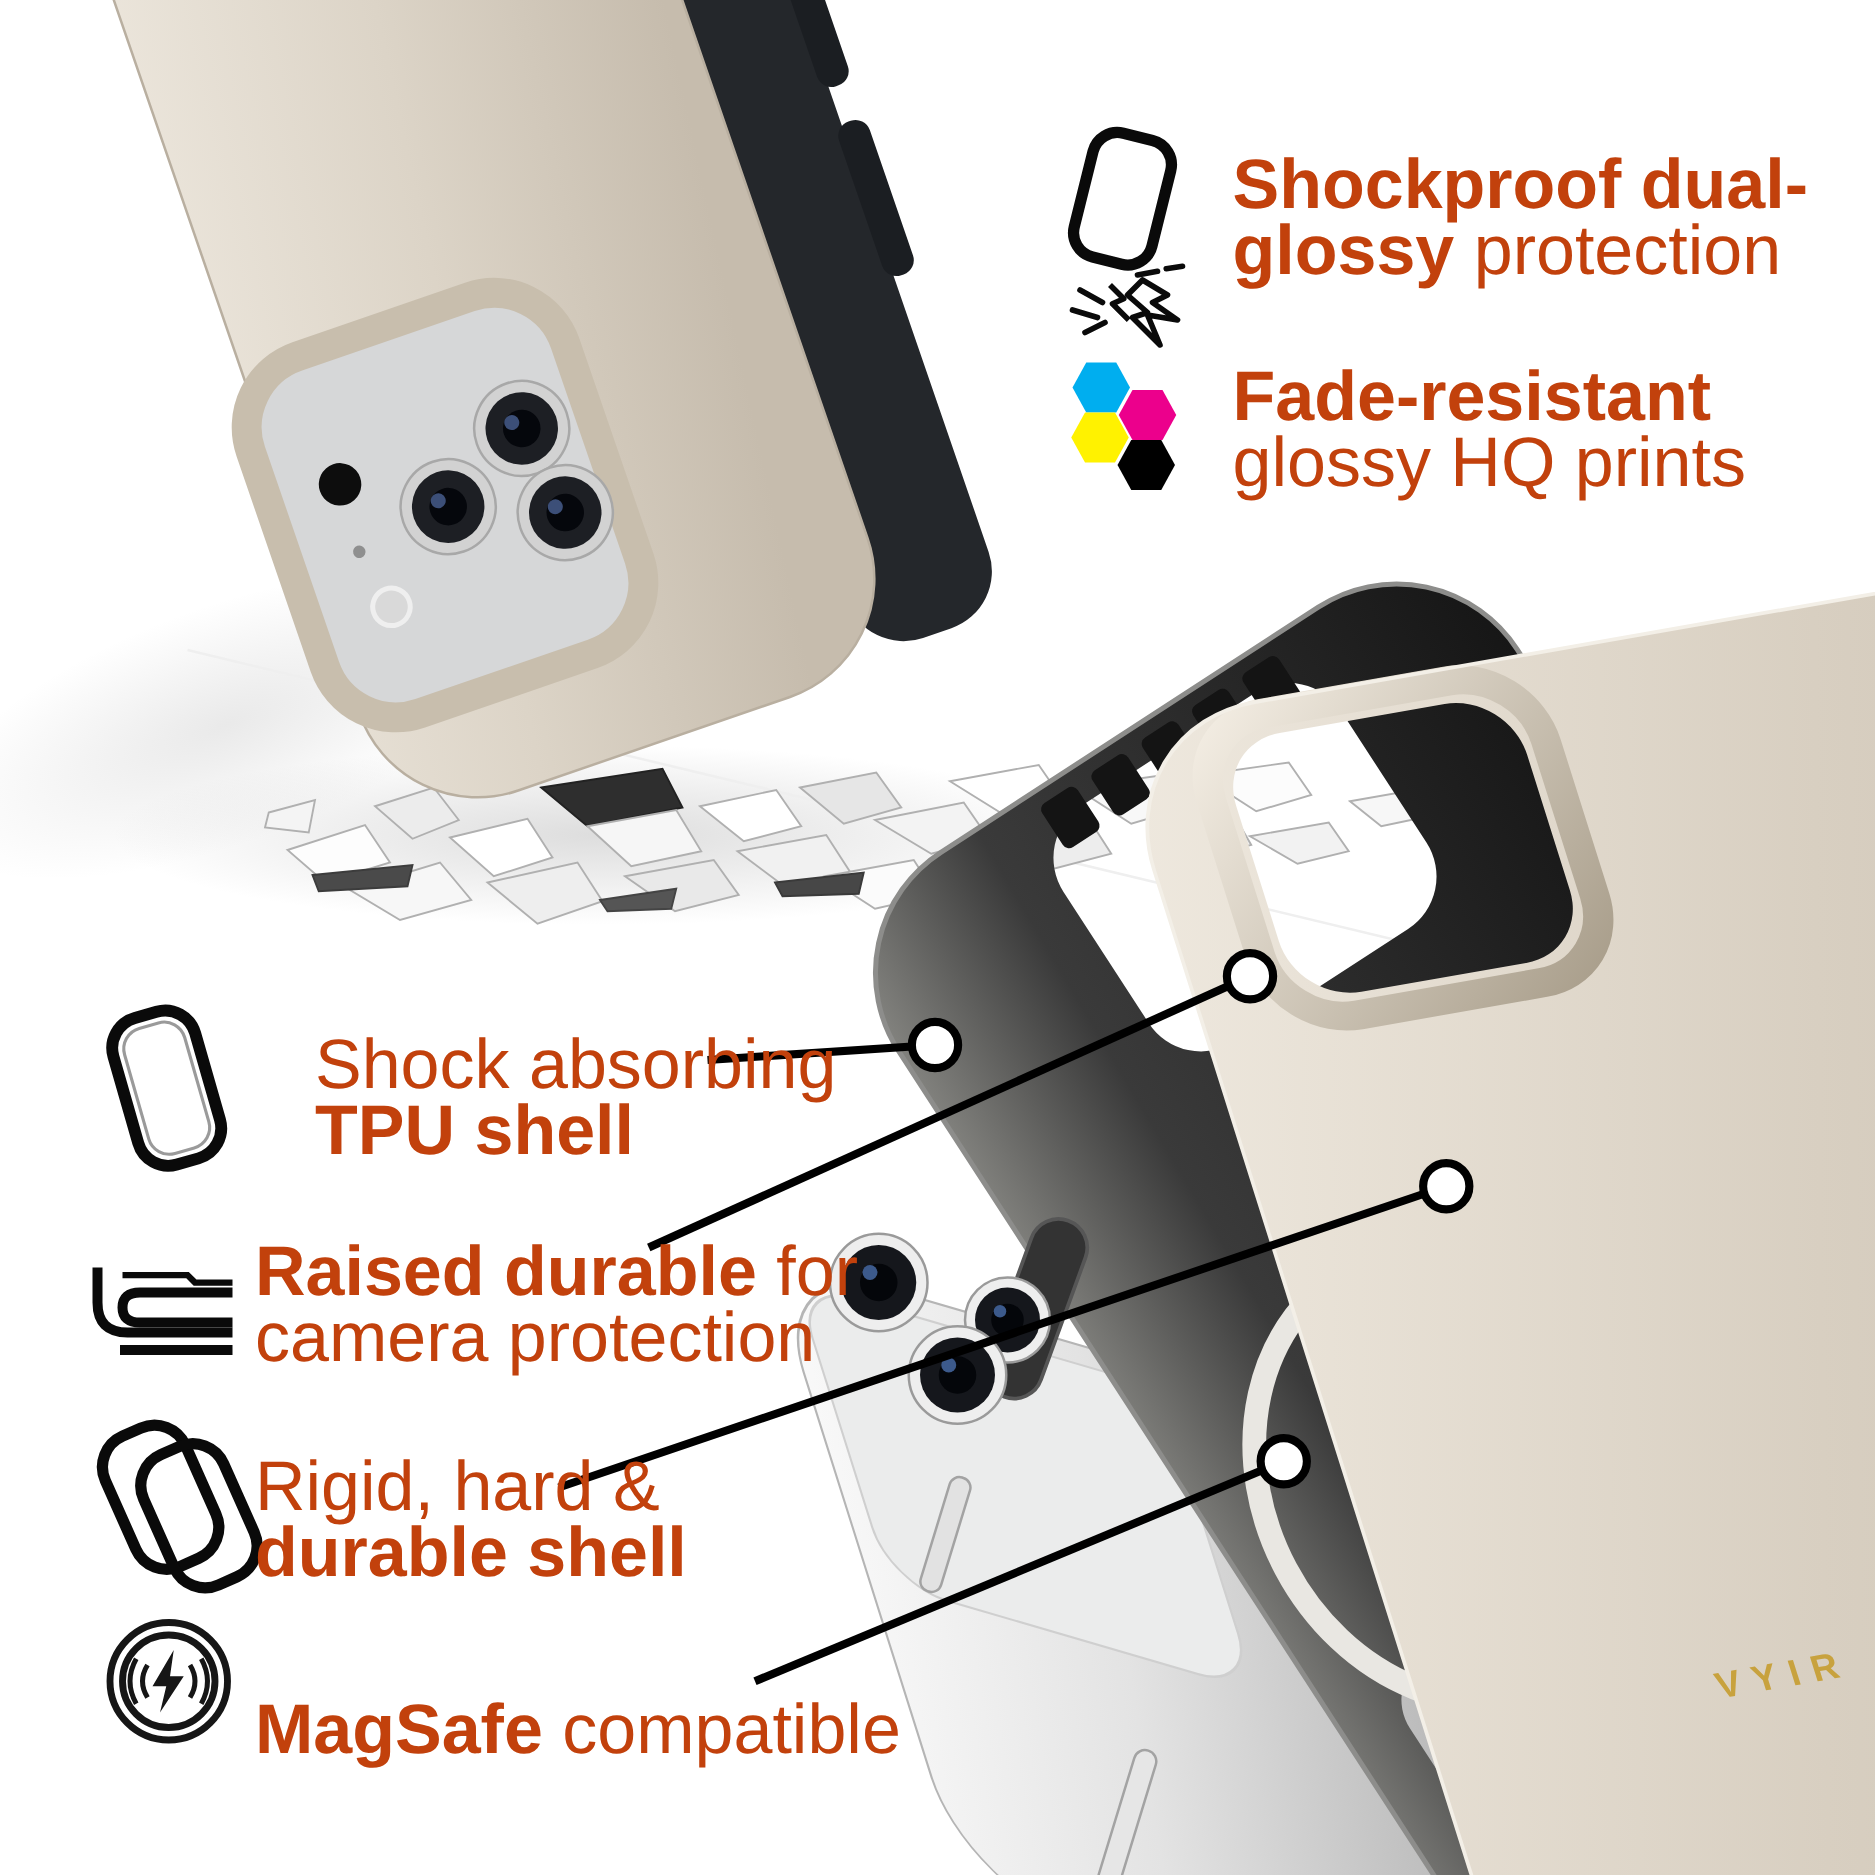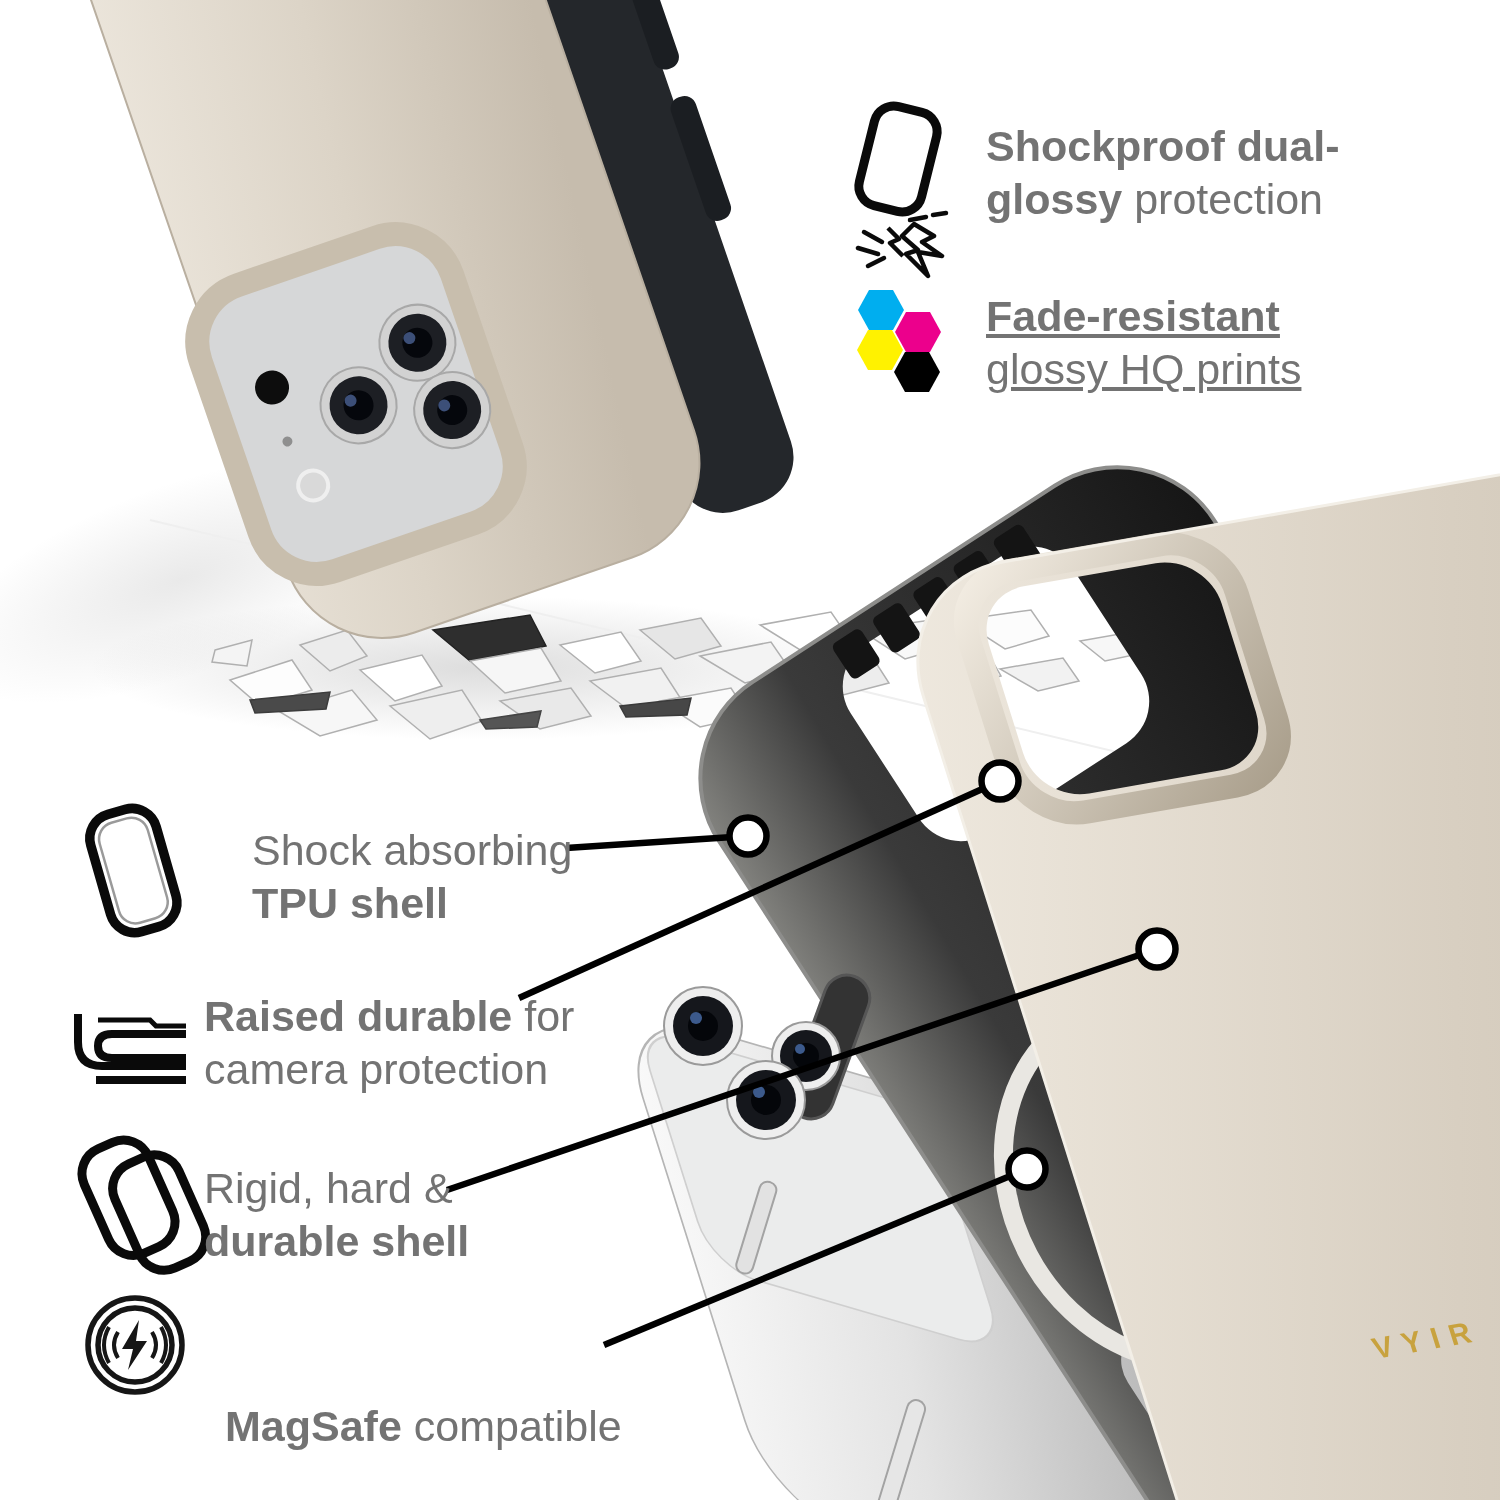--- a/index.html
+++ b/index.html
@@ -1,19 +1,19 @@
 <!DOCTYPE html>
 <html><head>
 <meta charset="utf-8">
 <style>
   html,body{margin:0;padding:0;background:#fff;}
   #stage{position:relative;width:1500px;height:1500px;background:#ffffff;overflow:hidden;
          font-family:"Liberation Sans", sans-serif;color:#000;}
   #scene{position:absolute;left:0;top:0;width:1500px;height:1500px;}
-  .ftext{position:absolute;z-index:21;font-size:43px;line-height:53px;color:#737373;white-space:nowrap;}
+  .ftext{position:absolute;z-index:21;font-size:56px;line-height:53px;color:#c2410c;white-space:nowrap;}
   .ftext b{font-weight:700;}
   .icon{position:absolute;z-index:21;}
 </style>
 </head>
 <body>
 
 <div id="stage">
 
   <svg id="scene" viewBox="0 0 1500 1500" xmlns="http://www.w3.org/2000/svg">
     <defs>
@@ -200,21 +200,21 @@
     <div><b>Shockproof dual-</b><span></span></div>
     <div><b>glossy</b><span> protection</span></div>
   </div>
 
   <svg class="icon" style="left:848px;top:288px;" width="120" height="115" viewBox="0 0 120 115">
     <polygon points="21,2 45,2 56,22 45,42 21,42 10,22" fill="#00aeef"></polygon>
     <polygon points="58,24 82,24 93,44 82,64 58,64 47,44" fill="#ec008c"></polygon>
     <polygon points="20,42 44,42 55,62 44,82 20,82 9,62" fill="#fff200"></polygon>
     <polygon points="57,64 81,64 92,84 81,104 57,104 46,84" fill="#000000"></polygon>
   </svg>
-  <div class="ftext" style="left:986px;top:290px;text-decoration:underline;">
+  <div class="ftext" style="left:986px;top:290px;">
     <div><b>Fade-resistant</b><span></span></div>
     <div><b></b><span>glossy HQ prints</span></div>
   </div>
 
   <svg class="icon" style="left:76px;top:798px;" width="112" height="150" viewBox="0 0 112 150">
     <g transform="rotate(-16 56 75)" fill="#fff">
       <rect x="24" y="12" width="68" height="122" rx="25" stroke="#0a0a0a" stroke-width="9.5"></rect>
       <rect x="33" y="21" width="50" height="104" rx="17" fill="none" stroke="#9a9a9a" stroke-width="2.5"></rect>
     </g>
   </svg>
@@ -251,17 +251,17 @@
     <g fill="none" stroke="#161616">
       <circle cx="55" cy="55" r="47" stroke-width="5.5"></circle>
       <circle cx="55" cy="55" r="37" stroke-width="5.5"></circle>
       <path stroke-width="4" d="M38 42 Q30 55 38 68"></path>
       <path stroke-width="4" d="M29 37 Q19 55 29 73"></path>
       <path stroke-width="4" d="M72 42 Q80 55 72 68"></path>
       <path stroke-width="4" d="M81 37 Q91 55 81 73"></path>
     </g>
     <polygon fill="#161616" points="59,30 42,59 53,59 48,80 67,51 56,51"></polygon>
   </svg>
-  <div class="ftext" style="left:204px;top:1400px;margin-left:21px;">
+  <div class="ftext" style="left:204px;top:1356px;">
     <div><b>MagSafe</b><span> compatible</span></div>
   </div>
 
 </div>
 
 </body></html>

